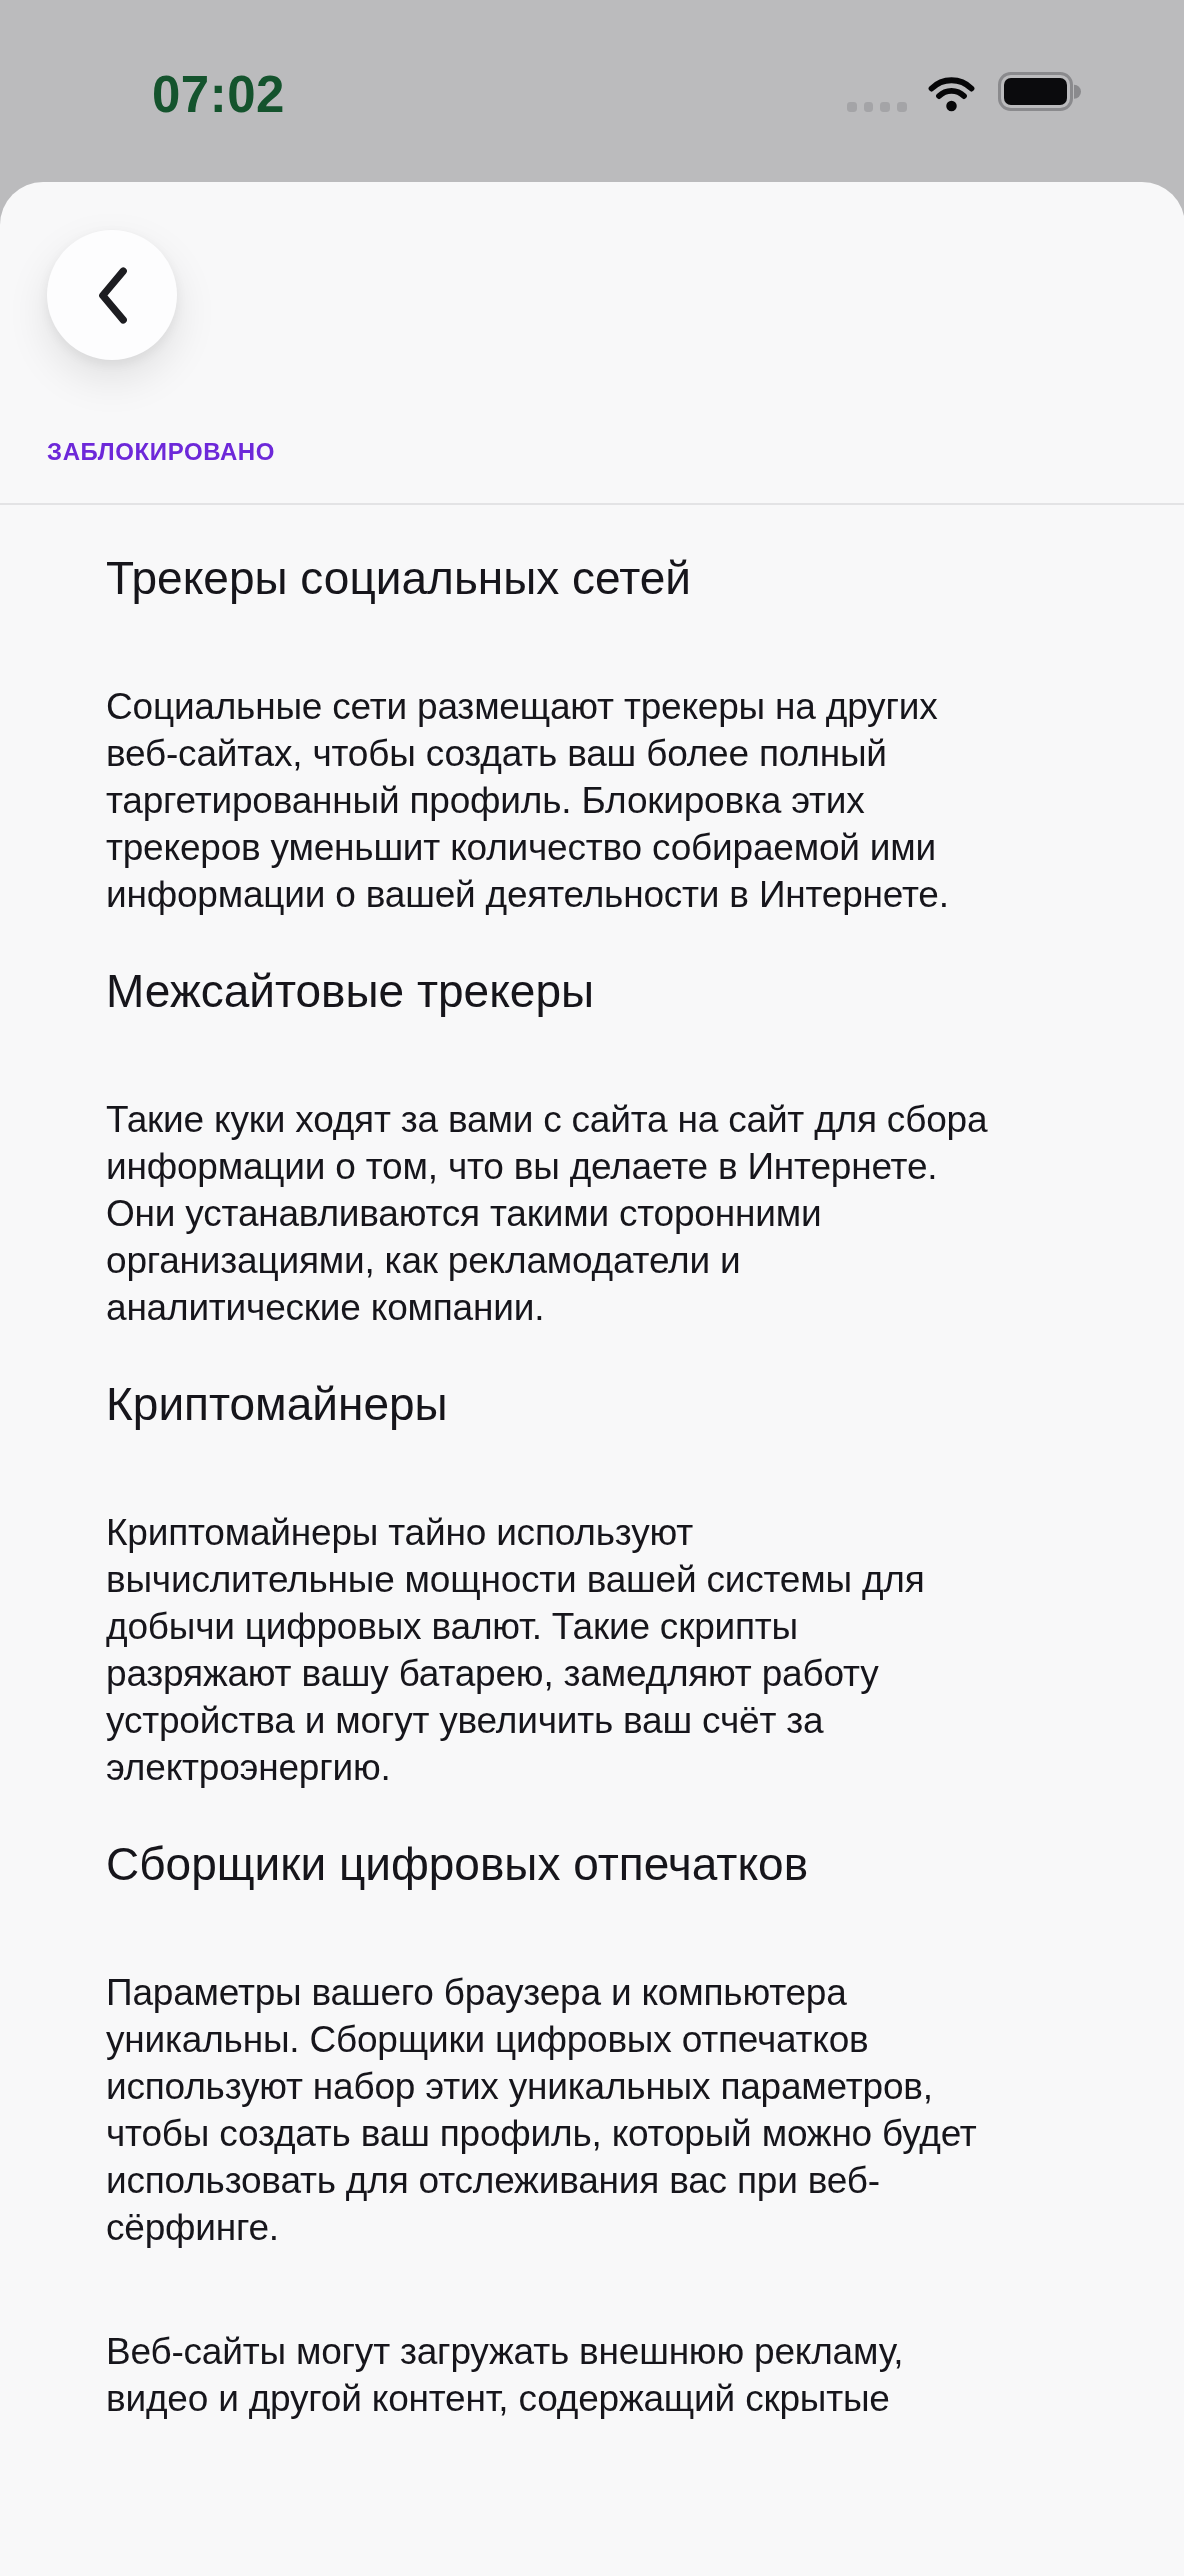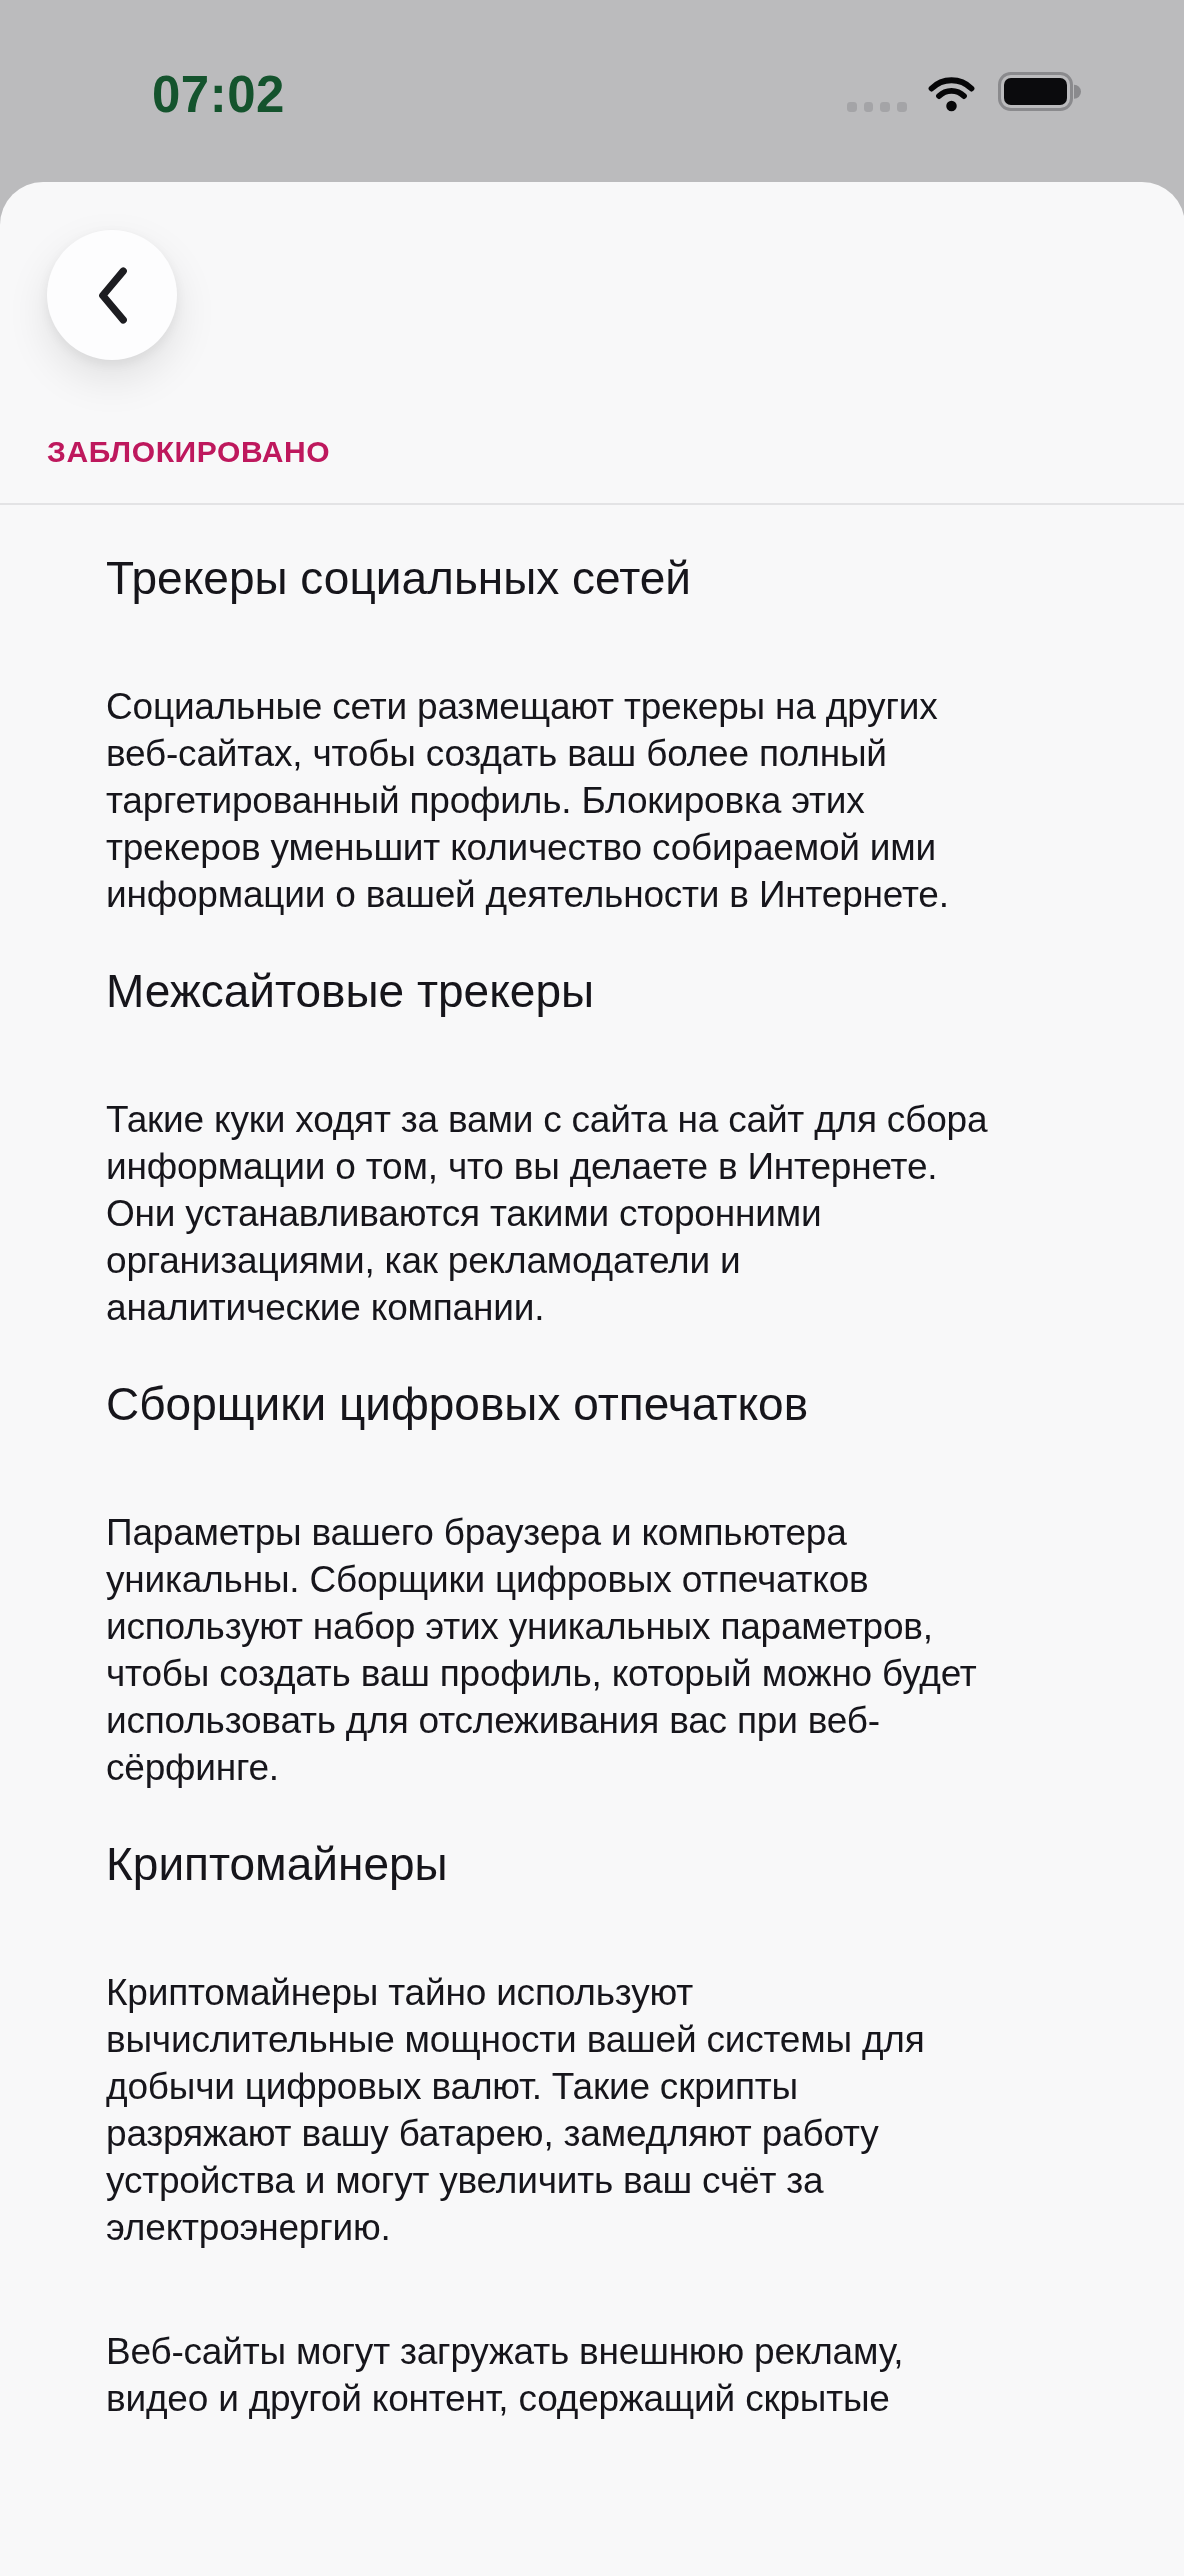--- a/index.html
+++ b/index.html
@@ -42,23 +42,23 @@
   }
   .back-button {
     position: absolute; left: 47px; top: 48px;
     width: 130px; height: 130px; border-radius: 50%;
     background: #fdfdfe; border: none; cursor: pointer;
     display: flex; align-items: center; justify-content: center;
     box-shadow: 0 17.7px 43px rgba(0,0,0,0.10), 0 3.9px 11.8px rgba(0,0,0,0.06);
   }
   .list-header {
     margin: 249px 16px 0 47px;
-    font-size: 30px; font-weight: 600; line-height: 41px;
+    font-size: 24px; font-weight: 600; line-height: 41px;
     letter-spacing: 0.6px;
-    color: #be185d;
+    color: #6d28d9;
   }
   .divider { margin-top: 31px; height: 2px; background: #e3e3e5; }
 
   
   .content { display: flow-root; padding: 0 55px 0 106px; }
   .section { margin-top: 46px; }
   .section-title {
     font-size: 46px; line-height: 55px; font-weight: 400;
     color: #16151b;
   }
@@ -121,37 +121,37 @@
     <div class="section">
       <div class="section-title">Межсайтовые трекеры</div>
       <div class="section-body">Такие куки ходят за вами с сайта на сайт для сбора
 информации о том, что вы делаете в Интернете.
 Они устанавливаются такими сторонними
 организациями, как рекламодатели и
 аналитические компании.</div>
     </div>
 
     <div class="section">
+      <div class="section-title">Криптомайнеры</div>
+      <div class="section-body">Криптомайнеры тайно используют
+вычислительные мощности вашей системы для
+добычи цифровых валют. Такие скрипты
+разряжают вашу батарею, замедляют работу
+устройства и могут увеличить ваш счёт за
+электроэнергию.</div>
+    </div>
+
+    <div class="section">
       <div class="section-title">Сборщики цифровых отпечатков</div>
       <div class="section-body">Параметры вашего браузера и компьютера
 уникальны. Сборщики цифровых отпечатков
 используют набор этих уникальных параметров,
 чтобы создать ваш профиль, который можно будет
 использовать для отслеживания вас при веб-
 сёрфинге.</div>
-    </div>
-
-    <div class="section">
-      <div class="section-title">Криптомайнеры</div>
-      <div class="section-body">Криптомайнеры тайно используют
-вычислительные мощности вашей системы для
-добычи цифровых валют. Такие скрипты
-разряжают вашу батарею, замедляют работу
-устройства и могут увеличить ваш счёт за
-электроэнергию.</div>
     </div>
 
     <div class="section">
       <div class="section-body">Веб-сайты могут загружать внешнюю рекламу,
 видео и другой контент, содержащий скрытые</div>
     </div>
 
   </div>
 </div>
 

